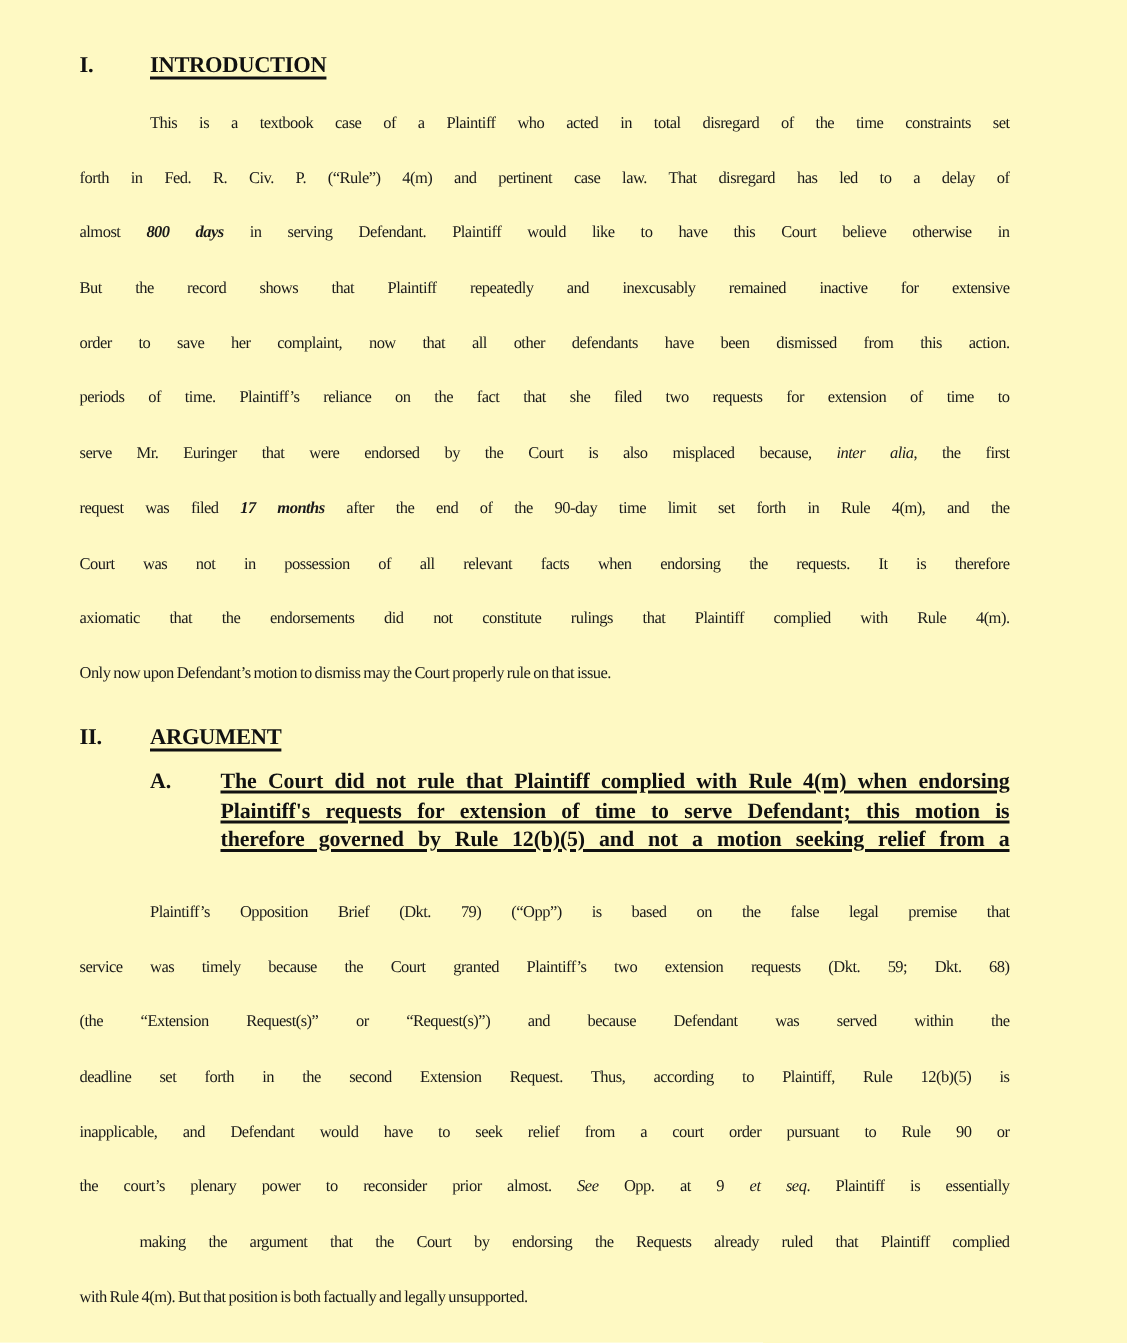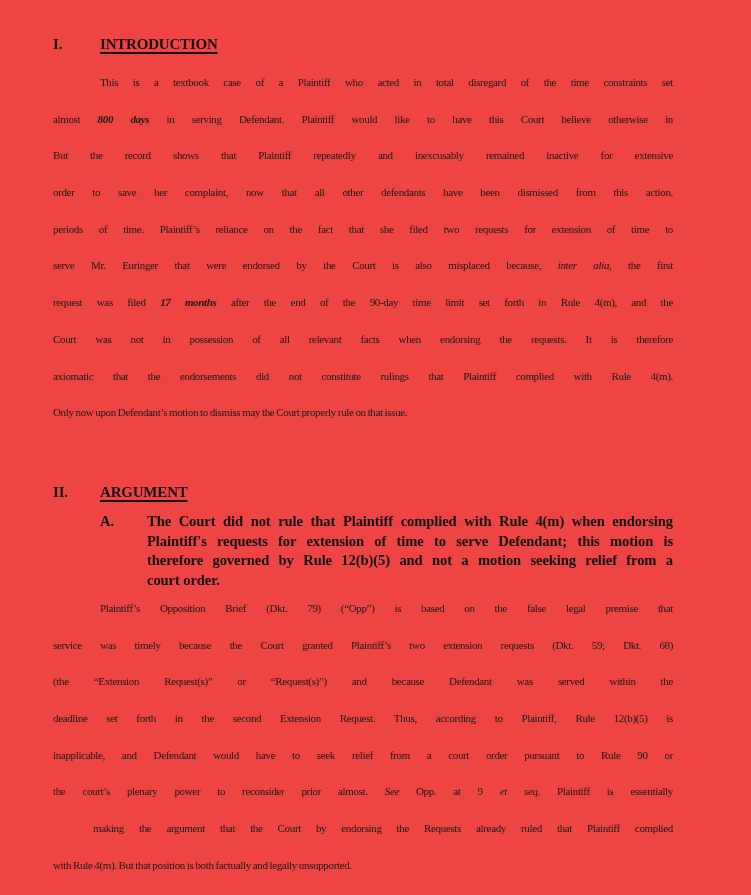--- a/index.html
+++ b/index.html
@@ -11,21 +11,21 @@
     width: 751px;
     height: 895px;
     overflow: hidden;
     font-family: "Liberation Serif", serif;
     color: #1a1a1a;
   }
   .page {
     position: relative;
     width: 751px;
     height: 895px;
-    background: #ef4444;
+    background: #fef9c3;
   }
   .heading {
     position: absolute;
     left: 53px;
     font-weight: bold;
     font-size: 15px;
     letter-spacing: -0.2px;
     color: #111;
   }
   .heading .num {
@@ -76,20 +76,21 @@
     left: 0;
     top: 0;
   }
   .subheading .text {
     position: absolute;
     left: 47px;
     width: 526px;
   }
   .subheading .text .sline {
     display: block;
+    text-decoration: underline;
     text-decoration-thickness: 1.5px;
     text-underline-offset: 2px;
     text-align: justify;
     text-align-last: justify;
     white-space: nowrap;
     letter-spacing: -0.1px;
   }
   .subheading .text .sline.last {
     text-align-last: left;
   }
@@ -100,20 +101,21 @@
 <body>
 
 <div class="page">
 
   <div class="heading" style="top:36px;">
     <span class="num">I.</span><span class="title">INTRODUCTION</span>
   </div>
 
   <div class="para" style="top:64px;">
     <span class="line indent" style="word-spacing: -0.5px;"><span><span>This is a textbook case of a Plaintiff who acted in total disregard of the time constraints set</span></span></span>
+    <span class="line" style="word-spacing: -0.5px;"><span><span>forth in Fed. R. Civ. P. (“Rule”) 4(m) and pertinent case law. That disregard has led to a delay of</span></span></span>
     <span class="line" style="word-spacing: -0.498958px;"><span><span>almost </span><span class="bi">800 days</span><span> in serving Defendant. Plaintiff would like to have this Court believe otherwise in</span></span></span>
     <span class="line" style="word-spacing: -0.5px;"><span><span>But the record shows that Plaintiff repeatedly and inexcusably remained inactive for extensive</span></span></span>
     <span class="line" style="word-spacing: -0.5px;"><span><span>order to save her complaint, now that all other defendants have been dismissed from this action.</span></span></span>
     <span class="line" style="word-spacing: -0.5px; font-family: Liberation Serif, serif;"><span><span>periods of time. Plaintiff’s reliance on the fact that she filed two requests for extension of time to</span></span></span>
     <span class="line" style="word-spacing: -0.500977px;"><span><span>serve Mr. Euringer that were endorsed by the Court is also misplaced because, </span><span class="i">inter alia</span><span>, the first</span></span></span>
     <span class="line" style="word-spacing: -0.500822px;"><span><span>request was filed </span><span class="bi">17 months</span><span> after the end of the 90-day time limit set forth in Rule 4(m), and the</span></span></span>
     <span class="line" style="word-spacing: -0.5px;"><span><span>Court was not in possession of all relevant facts when endorsing the requests. It is therefore</span></span></span>
     <span class="line" style="word-spacing: -0.5px;"><span><span>axiomatic that the endorsements did not constitute rulings that Plaintiff complied with Rule 4(m).</span></span></span>
     <span class="line last"><span>Only now upon Defendant’s motion to dismiss may the Court properly rule on that issue.</span></span>
   </div>
@@ -121,21 +123,20 @@
   <div class="heading" style="top:484px;">
     <span class="num">II.</span><span class="title">ARGUMENT</span>
   </div>
 
   <div class="subheading">
     <span class="letter">A.</span>
     <div class="text">
       <span class="sline" style="word-spacing: 0px;"><span>The Court did not rule that Plaintiff complied with Rule 4(m) when endorsing</span></span>
       <span class="sline" style="word-spacing: 0px;"><span>Plaintiff's requests for extension of time to serve Defendant; this motion is</span></span>
       <span class="sline" style="word-spacing: 0px;"><span>therefore governed by Rule 12(b)(5) and not a motion seeking relief from a</span></span>
-      <span class="sline last">court order.</span>
     </div>
   </div>
 
   <div class="para" style="top:590px;">
     <span class="line indent" style="word-spacing: -0.5px;"><span><span>Plaintiff’s Opposition Brief (Dkt. 79) (“Opp”) is based on the false legal premise that</span></span></span>
     <span class="line" style="word-spacing: -0.5px;"><span><span>service was timely because the Court granted Plaintiff’s two extension requests (Dkt. 59; Dkt. 68)</span></span></span>
     <span class="line" style="word-spacing: -0.5px;"><span><span>(the “Extension Request(s)” or “Request(s)”) and because Defendant was served within the</span></span></span>
     <span class="line" style="word-spacing: -0.5px;"><span><span>deadline set forth in the second Extension Request. Thus, according to Plaintiff, Rule 12(b)(5) is</span></span></span>
     <span class="line" style="word-spacing: -0.5px;"><span><span>inapplicable, and Defendant would have to seek relief from a court order pursuant to Rule 90 or</span></span></span>
     <span class="line" style="word-spacing: -0.499023px;"><span><span>the court’s plenary power to reconsider prior almost. </span><span class="i">See</span><span> Opp. at 9 </span><span class="i">et seq</span><span>. Plaintiff is essentially</span></span></span>

